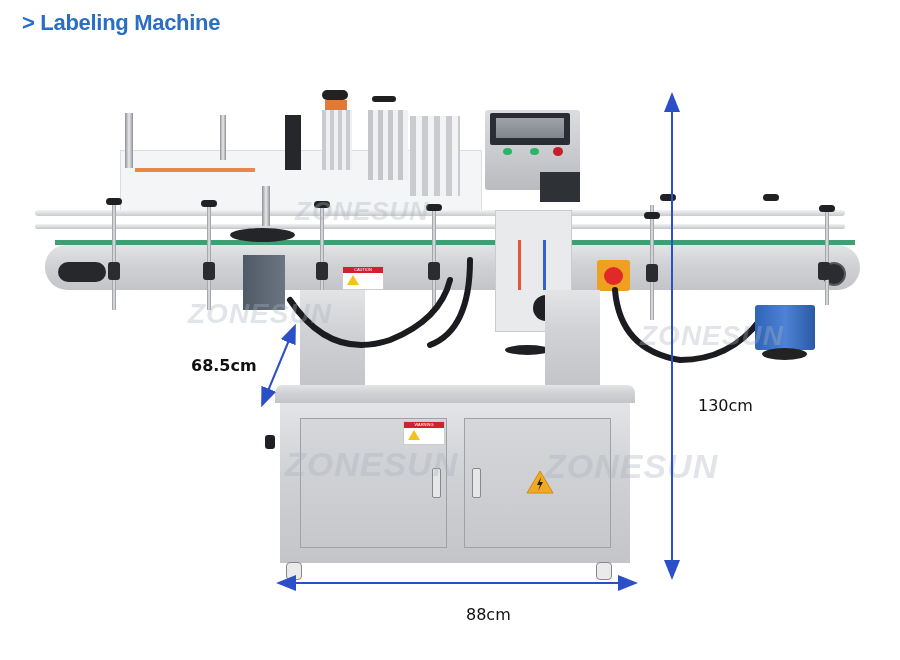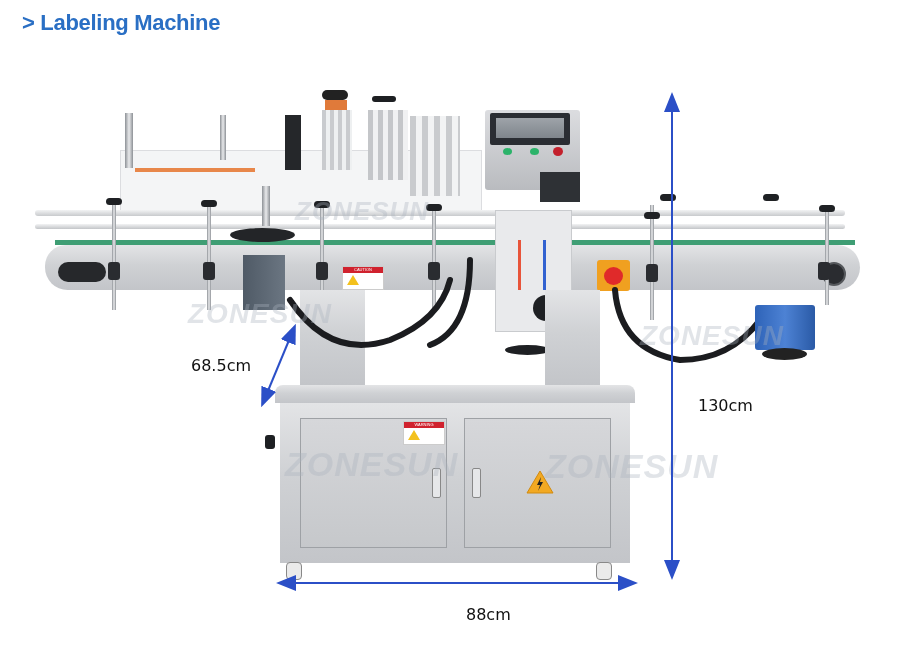--- a/index.html
+++ b/index.html
@@ -133,15 +133,15 @@
   <defs>
     <marker id="ah" markerWidth="10" markerHeight="10" refX="5" refY="5" orient="auto-start-reverse">
       <path d="M0,1 L10,5 L0,9 Z" fill="#2b4fc7"></path>
     </marker>
   </defs>
   <line x1="672" y1="102" x2="672" y2="570" stroke="#2b4fc7" stroke-width="2" marker-start="url(#ah)" marker-end="url(#ah)"></line>
   <line x1="286" y1="583" x2="628" y2="583" stroke="#2b4fc7" stroke-width="2" marker-start="url(#ah)" marker-end="url(#ah)"></line>
   <line x1="292" y1="333" x2="265" y2="398" stroke="#2b4fc7" stroke-width="2" marker-start="url(#ah)" marker-end="url(#ah)"></line>
 </svg>
 
-<div class="abs dim-label" style="left:191px;top:356px;">68.5cm</div>
+<div class="abs dim-label" style="left:191px;top:356px;font-weight:bold;">68.5cm</div>
 <div class="abs dim-label" style="left:698px;top:396px;">130cm</div>
 <div class="abs dim-label" style="left:466px;top:605px;">88cm</div>
 
 </body></html>

